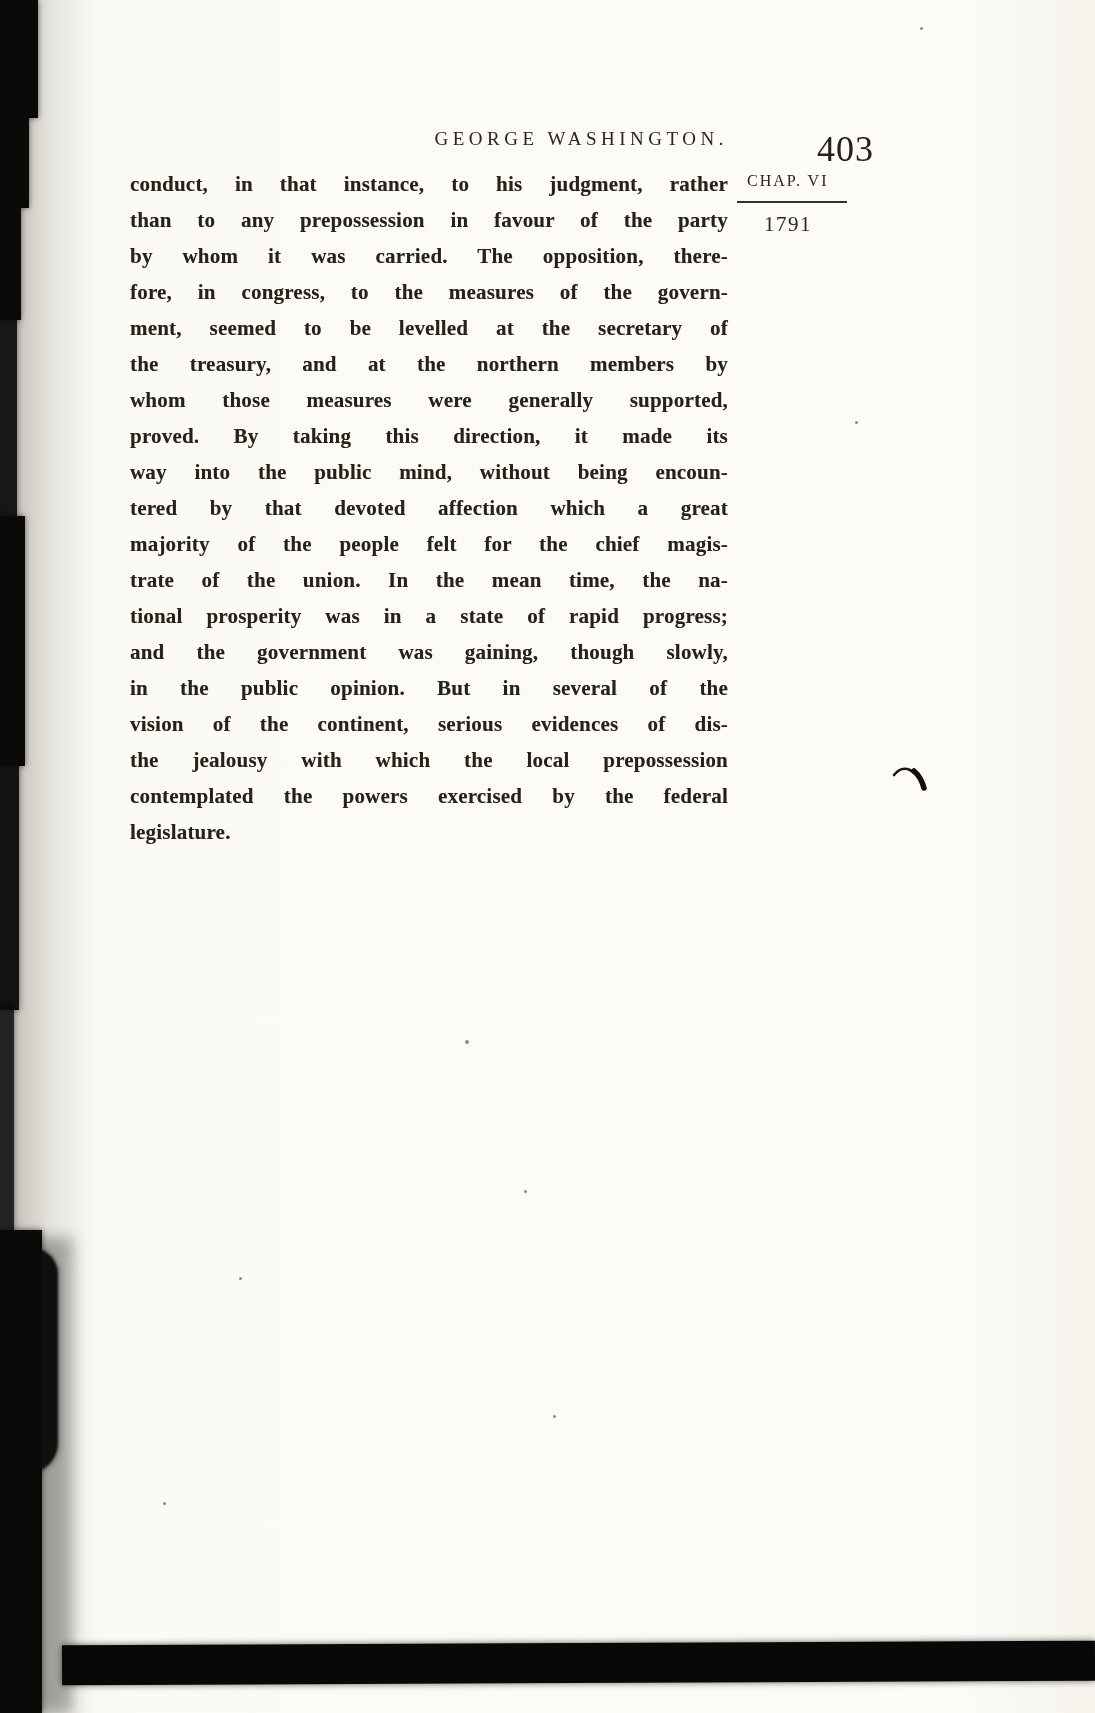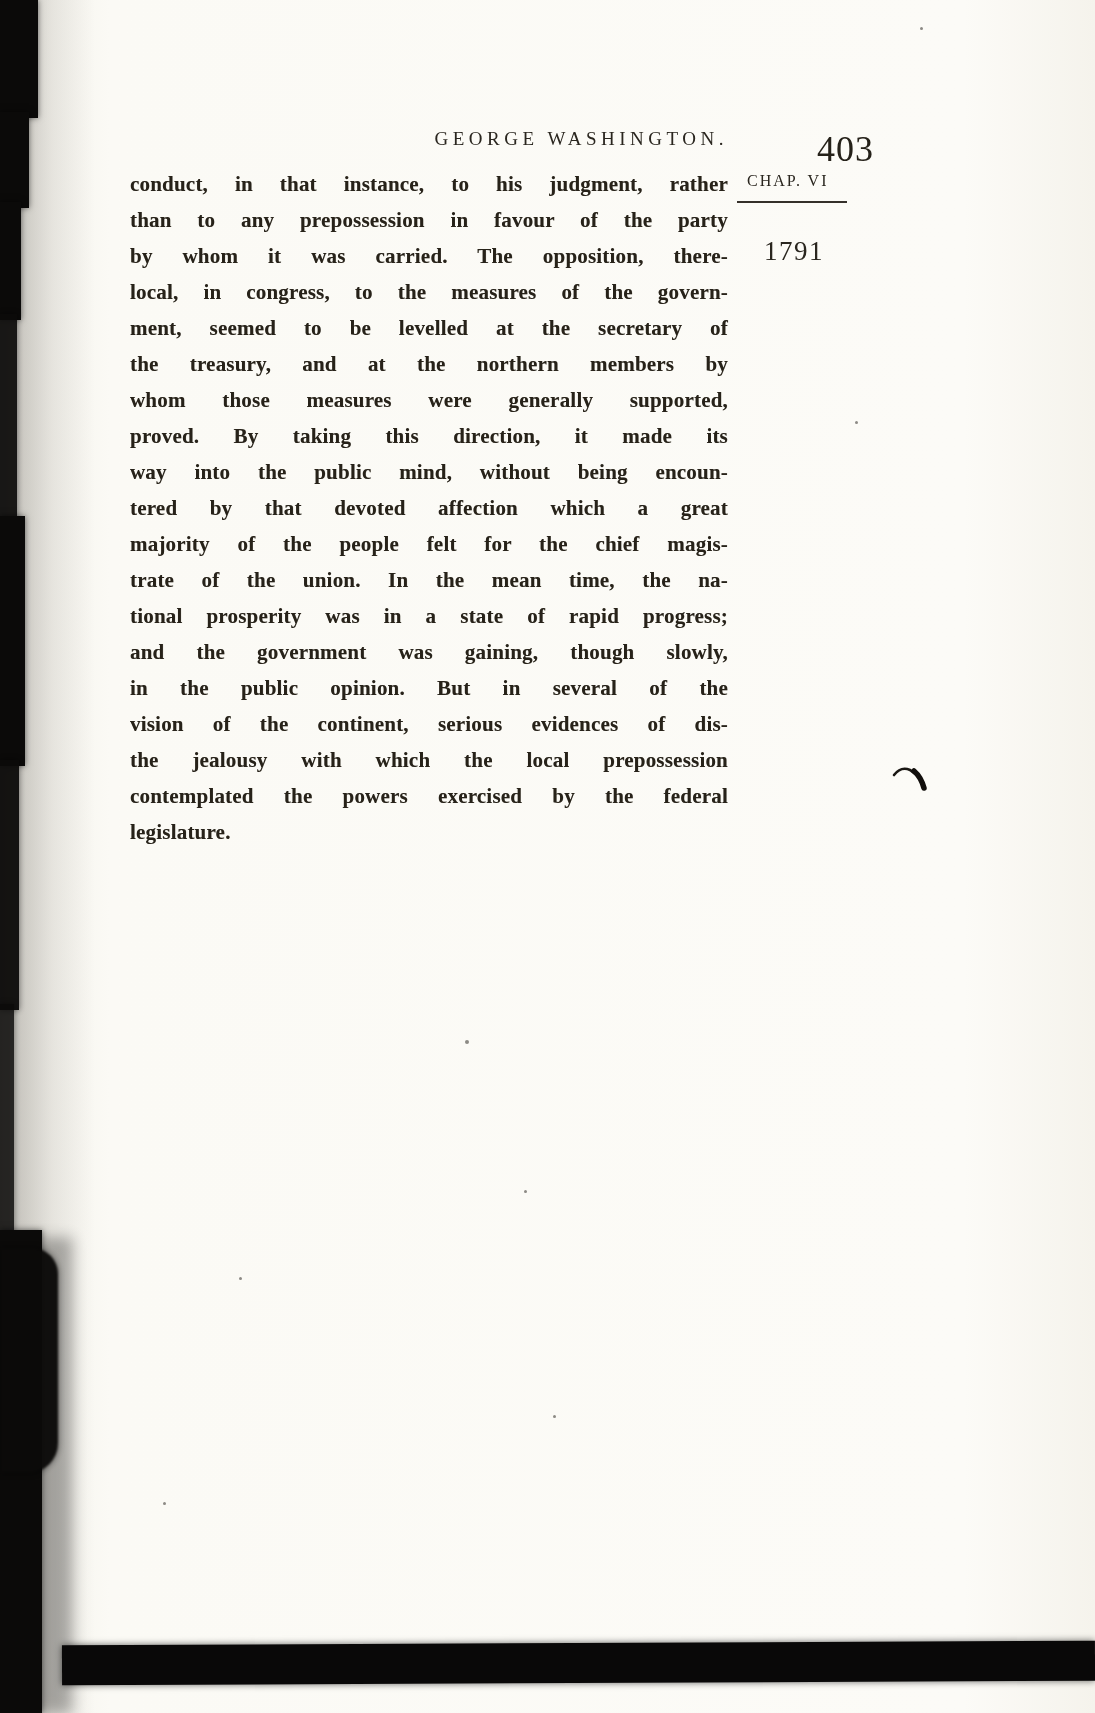--- a/index.html
+++ b/index.html
@@ -66,21 +66,21 @@
   .chapter {
     position:absolute; left:747px; top:172px;
     font-size:16px; letter-spacing:2px; color:#2a261f;font-family:Liberation Serif, serif;
   }
   .chapter-rule {
     position:absolute; left:737px; top:201px; width:110px; height:2px;
     background:#35302a;
   }
   .year {
     position:absolute; left:764px; top:212px;
-    font-size:27px; letter-spacing:1.5px; color:#2a261f;margin-top:24px;
+    font-size:21px; letter-spacing:1.5px; color:#2a261f;
   }
 
   .body-text {
     position:absolute; left:130px; top:166px; width:598px;
     font-size:21px; line-height:36px; color:#272219;
     text-shadow:.2px .2px 0 rgba(30,25,18,.30);
     font-weight:bold;
   }
   .body-text .line {
     text-align:justify;
@@ -119,21 +119,21 @@
   <div class="page-num">403</div>
 
   <div class="chapter">CHAP. VI</div>
   <div class="chapter-rule"></div>
   <div class="year">1791</div>
 
   <div class="body-text">
       <div class="line">conduct, in that instance, to his judgment, rather</div>
       <div class="line">than to any prepossession in favour of the party</div>
       <div class="line">by whom it was carried. The opposition, there-</div>
-      <div class="line">local, in congress, to the measures of the govern-</div>
+      <div class="line">fore, in congress, to the measures of the govern-</div>
       <div class="line">ment, seemed to be levelled at the secretary of</div>
       <div class="line">the treasury, and at the northern members by</div>
       <div class="line">whom those measures were generally supported,</div>
       <div class="line">proved. By taking this direction, it made its</div>
       <div class="line">way into the public mind, without being encoun-</div>
       <div class="line">tered by that devoted affection which a great</div>
       <div class="line">majority of the people felt for the chief magis-</div>
       <div class="line">trate of the union. In the mean time, the na-</div>
       <div class="line">tional prosperity was in a state of rapid progress;</div>
       <div class="line">and the government was gaining, though slowly,</div>

